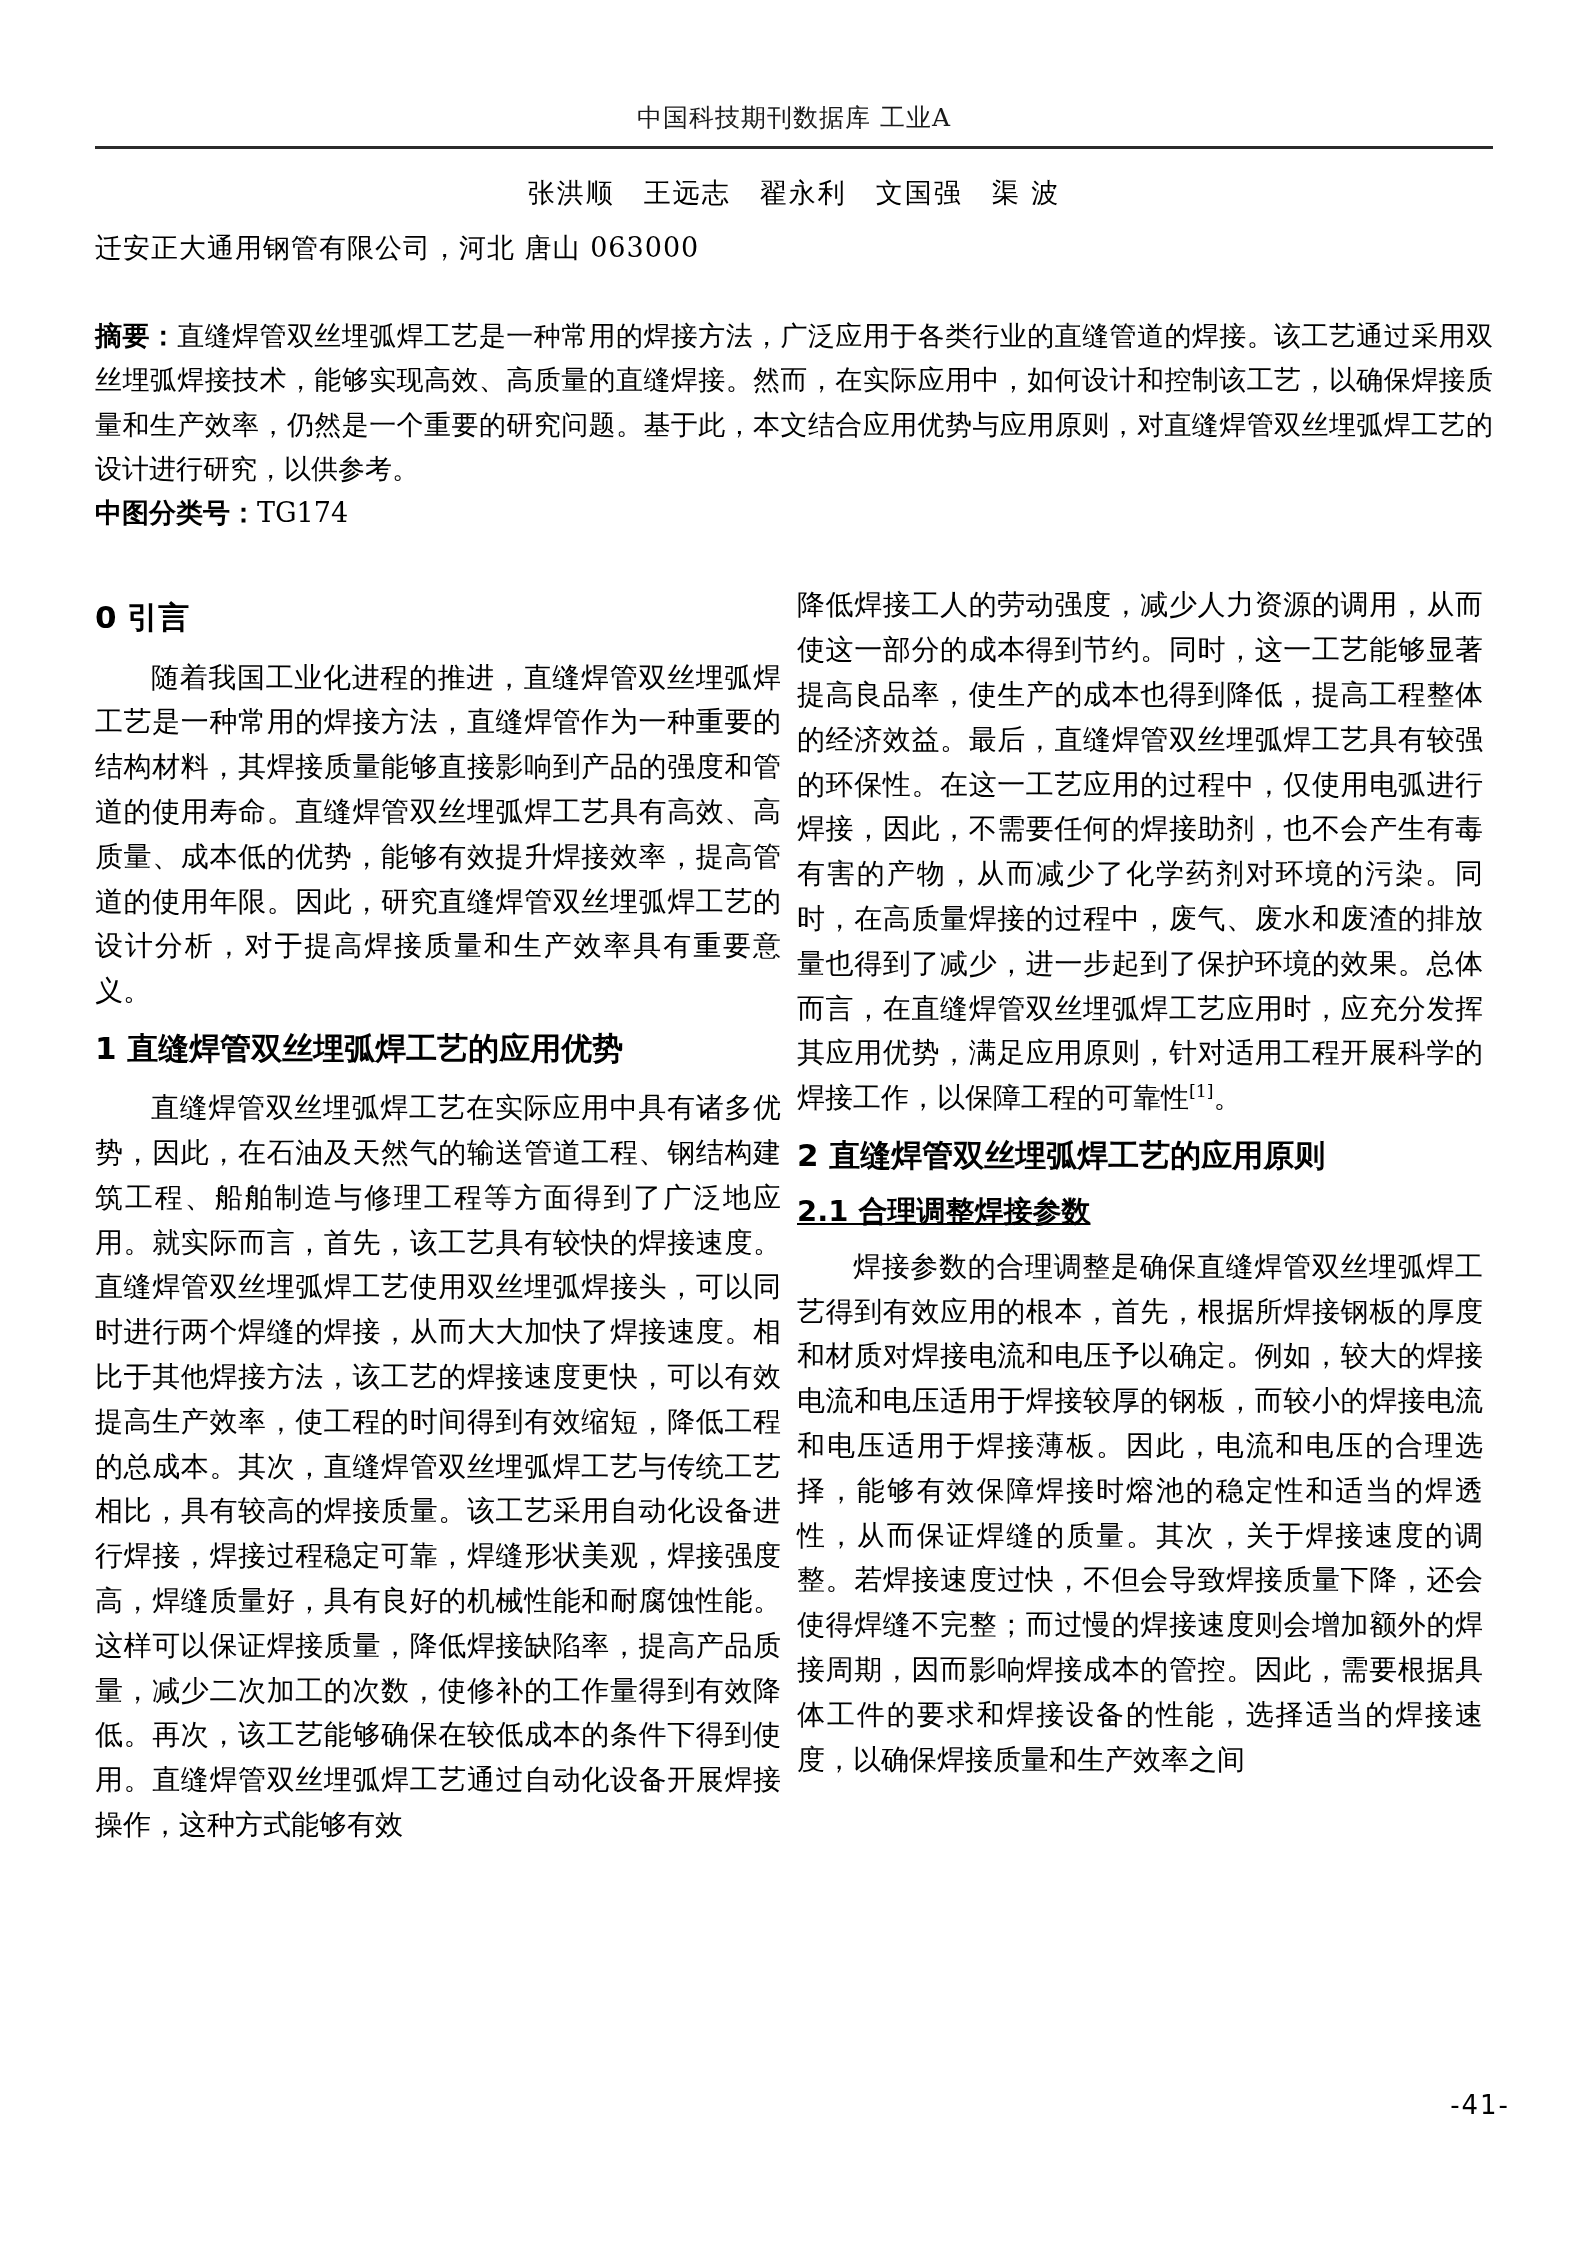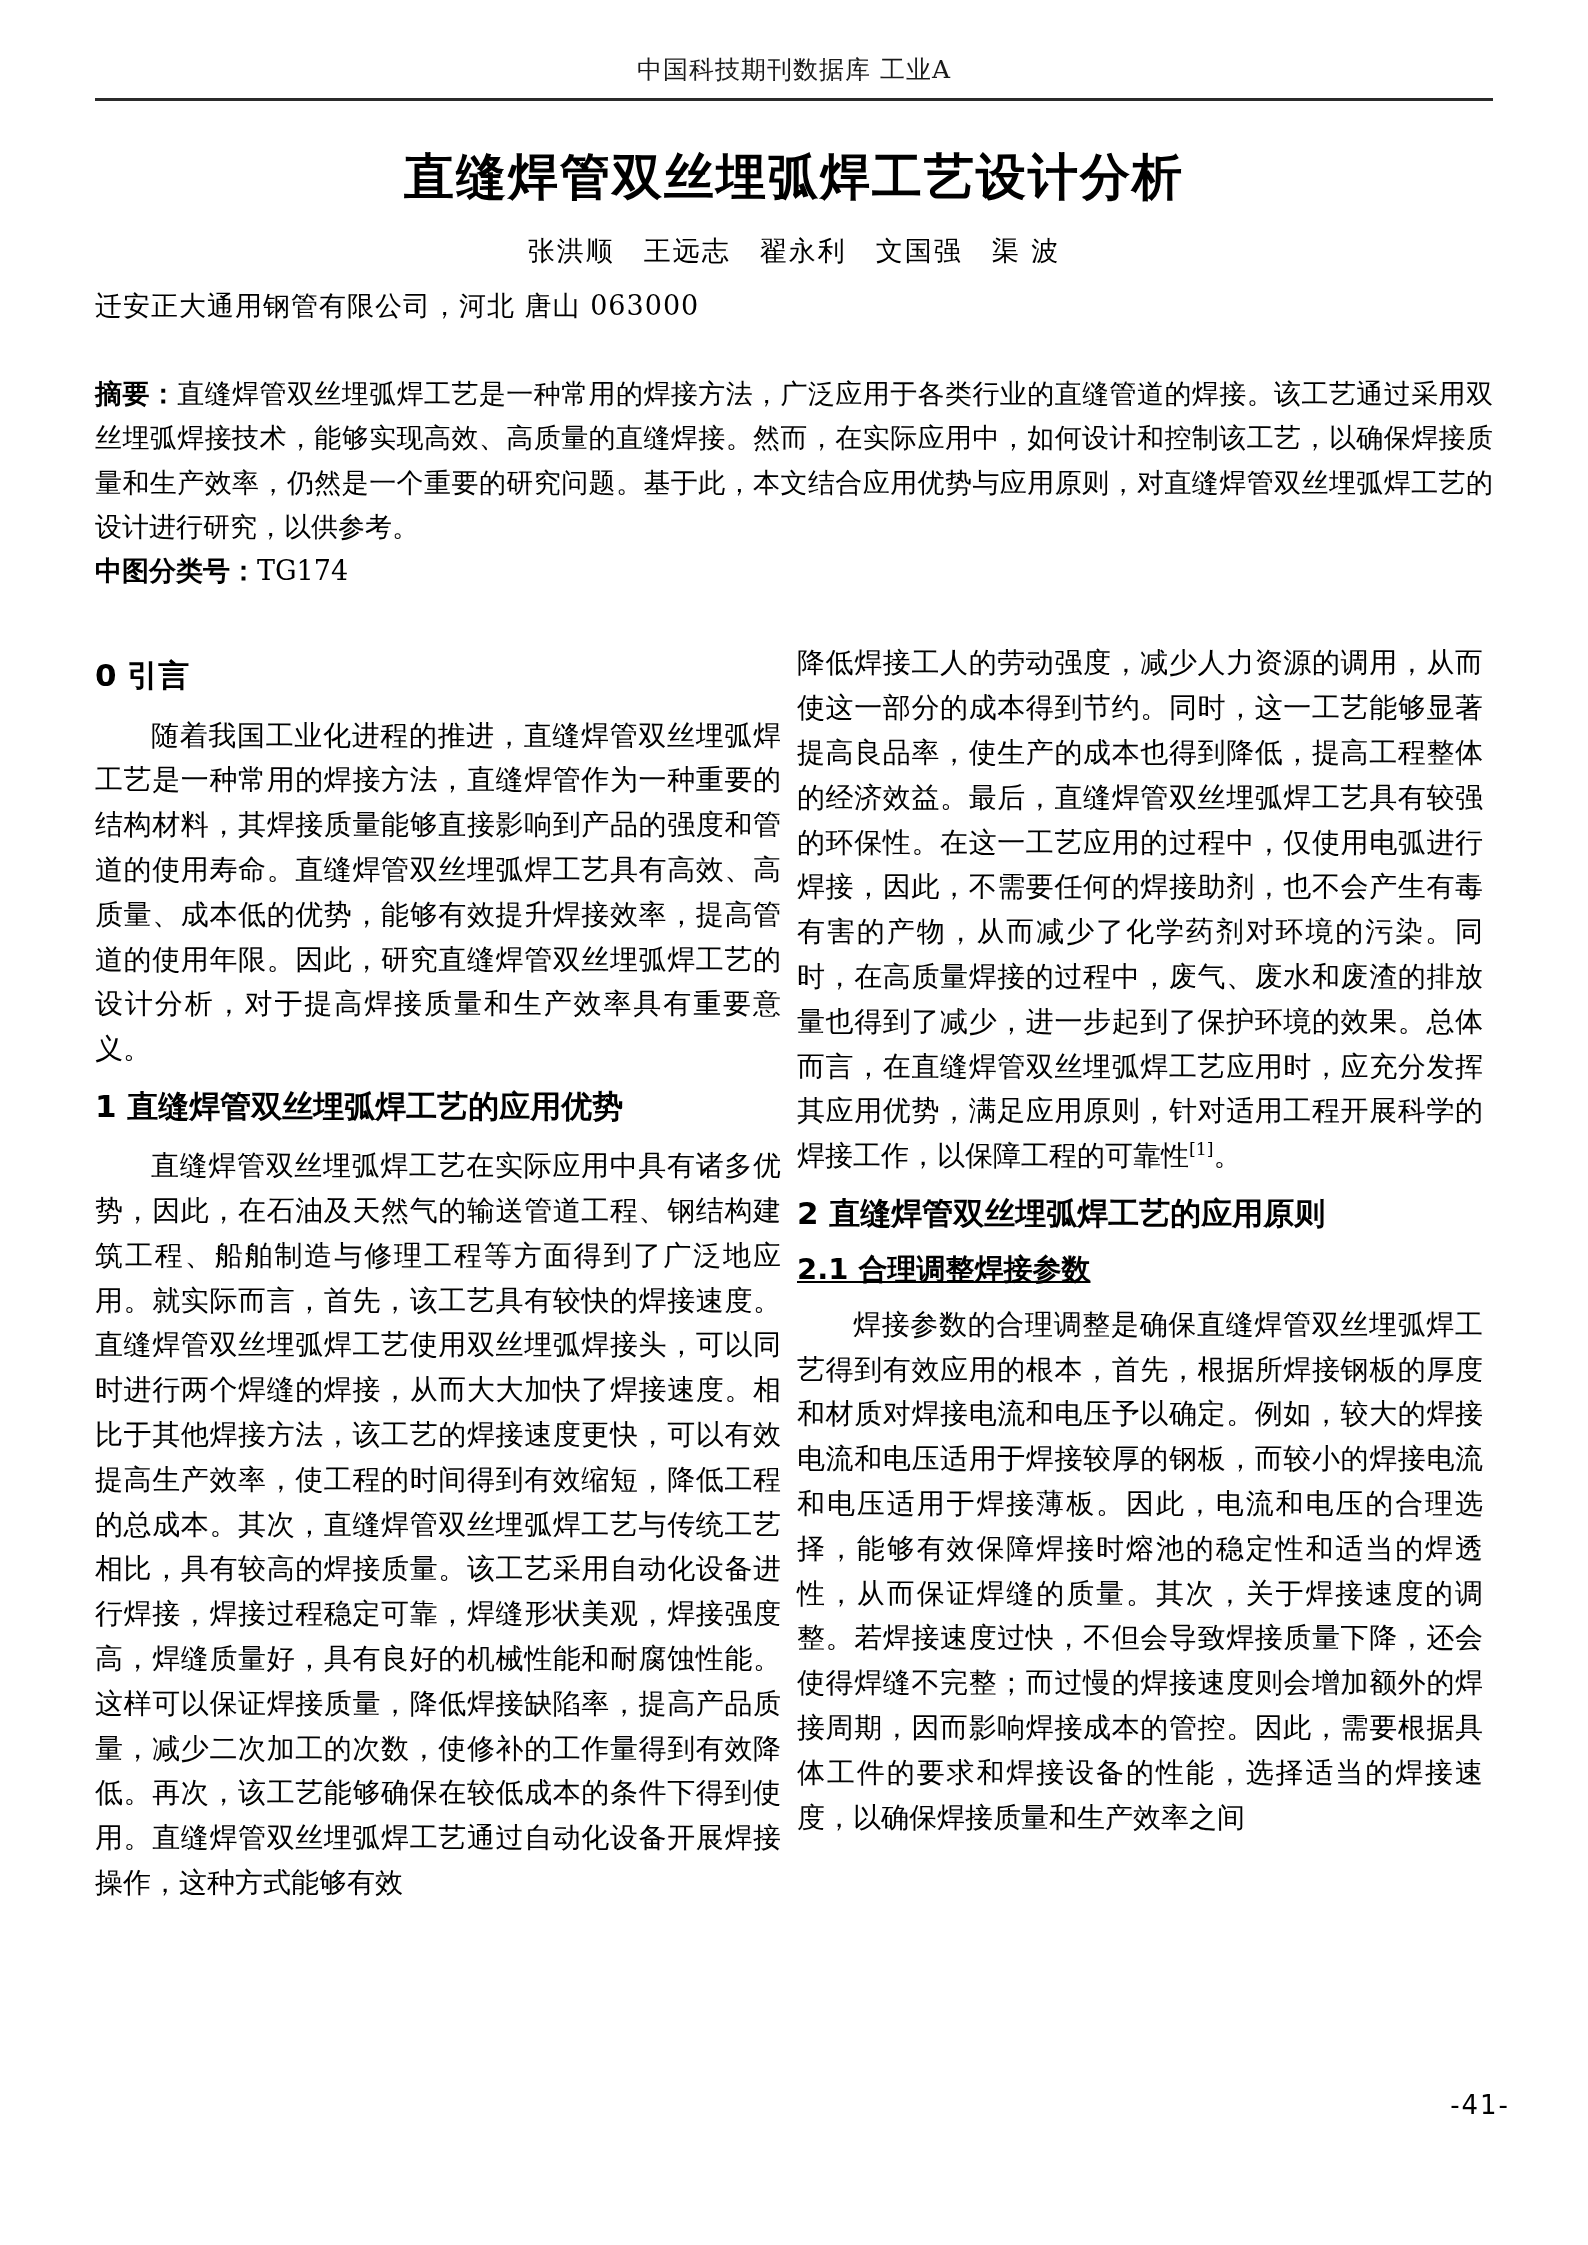--- a/index.html
+++ b/index.html
@@ -4,21 +4,21 @@
 <style>
   html, body { margin: 0; padding: 0; background: #888; }
   .page {
     position: relative;
     width: 1588px;
     height: 2245px;
     margin: 0 auto;
     background: #ffffff;
     color: #000000;
     box-sizing: border-box;
-    padding: 55px 95px 0 95px;
+    padding: 103px 95px 0 95px;
     overflow: hidden;
     font-family: "DejaVu Serif", serif;
   }
   .running-head {
     text-align: center;
     font-size: 25px;
     line-height: 1.2;
     letter-spacing: 1px;
     color: #1a1a1a;
   }
@@ -123,21 +123,20 @@
   }
 </style>
 </head>
 <body>
 
 <div class="page">
 
   <div class="running-head">中国科技期刊数据库 工业A</div>
   <hr class="head-rule">
 
-  <div class="article-title">直缝焊管双丝埋弧焊工艺设计分析</div>
 
   <div class="authors">张洪顺　王远志　翟永利　文国强　渠 波</div>
   <div class="affiliation">迁安正大通用钢管有限公司，河北 唐山 063000</div>
 
   <div class="abstract-block">
     <span class="meta-label">摘要：</span><span>直缝焊管双丝埋弧焊工艺是一种常用的焊接方法，广泛应用于各类行业的直缝管道的焊接。该工艺通过采用双丝埋弧焊接技术，能够实现高效、高质量的直缝焊接。然而，在实际应用中，如何设计和控制该工艺，以确保焊接质量和生产效率，仍然是一个重要的研究问题。基于此，本文结合应用优势与应用原则，对直缝焊管双丝埋弧焊工艺的设计进行研究，以供参考。</span>
   </div>
 
 
   <div class="meta-line">

